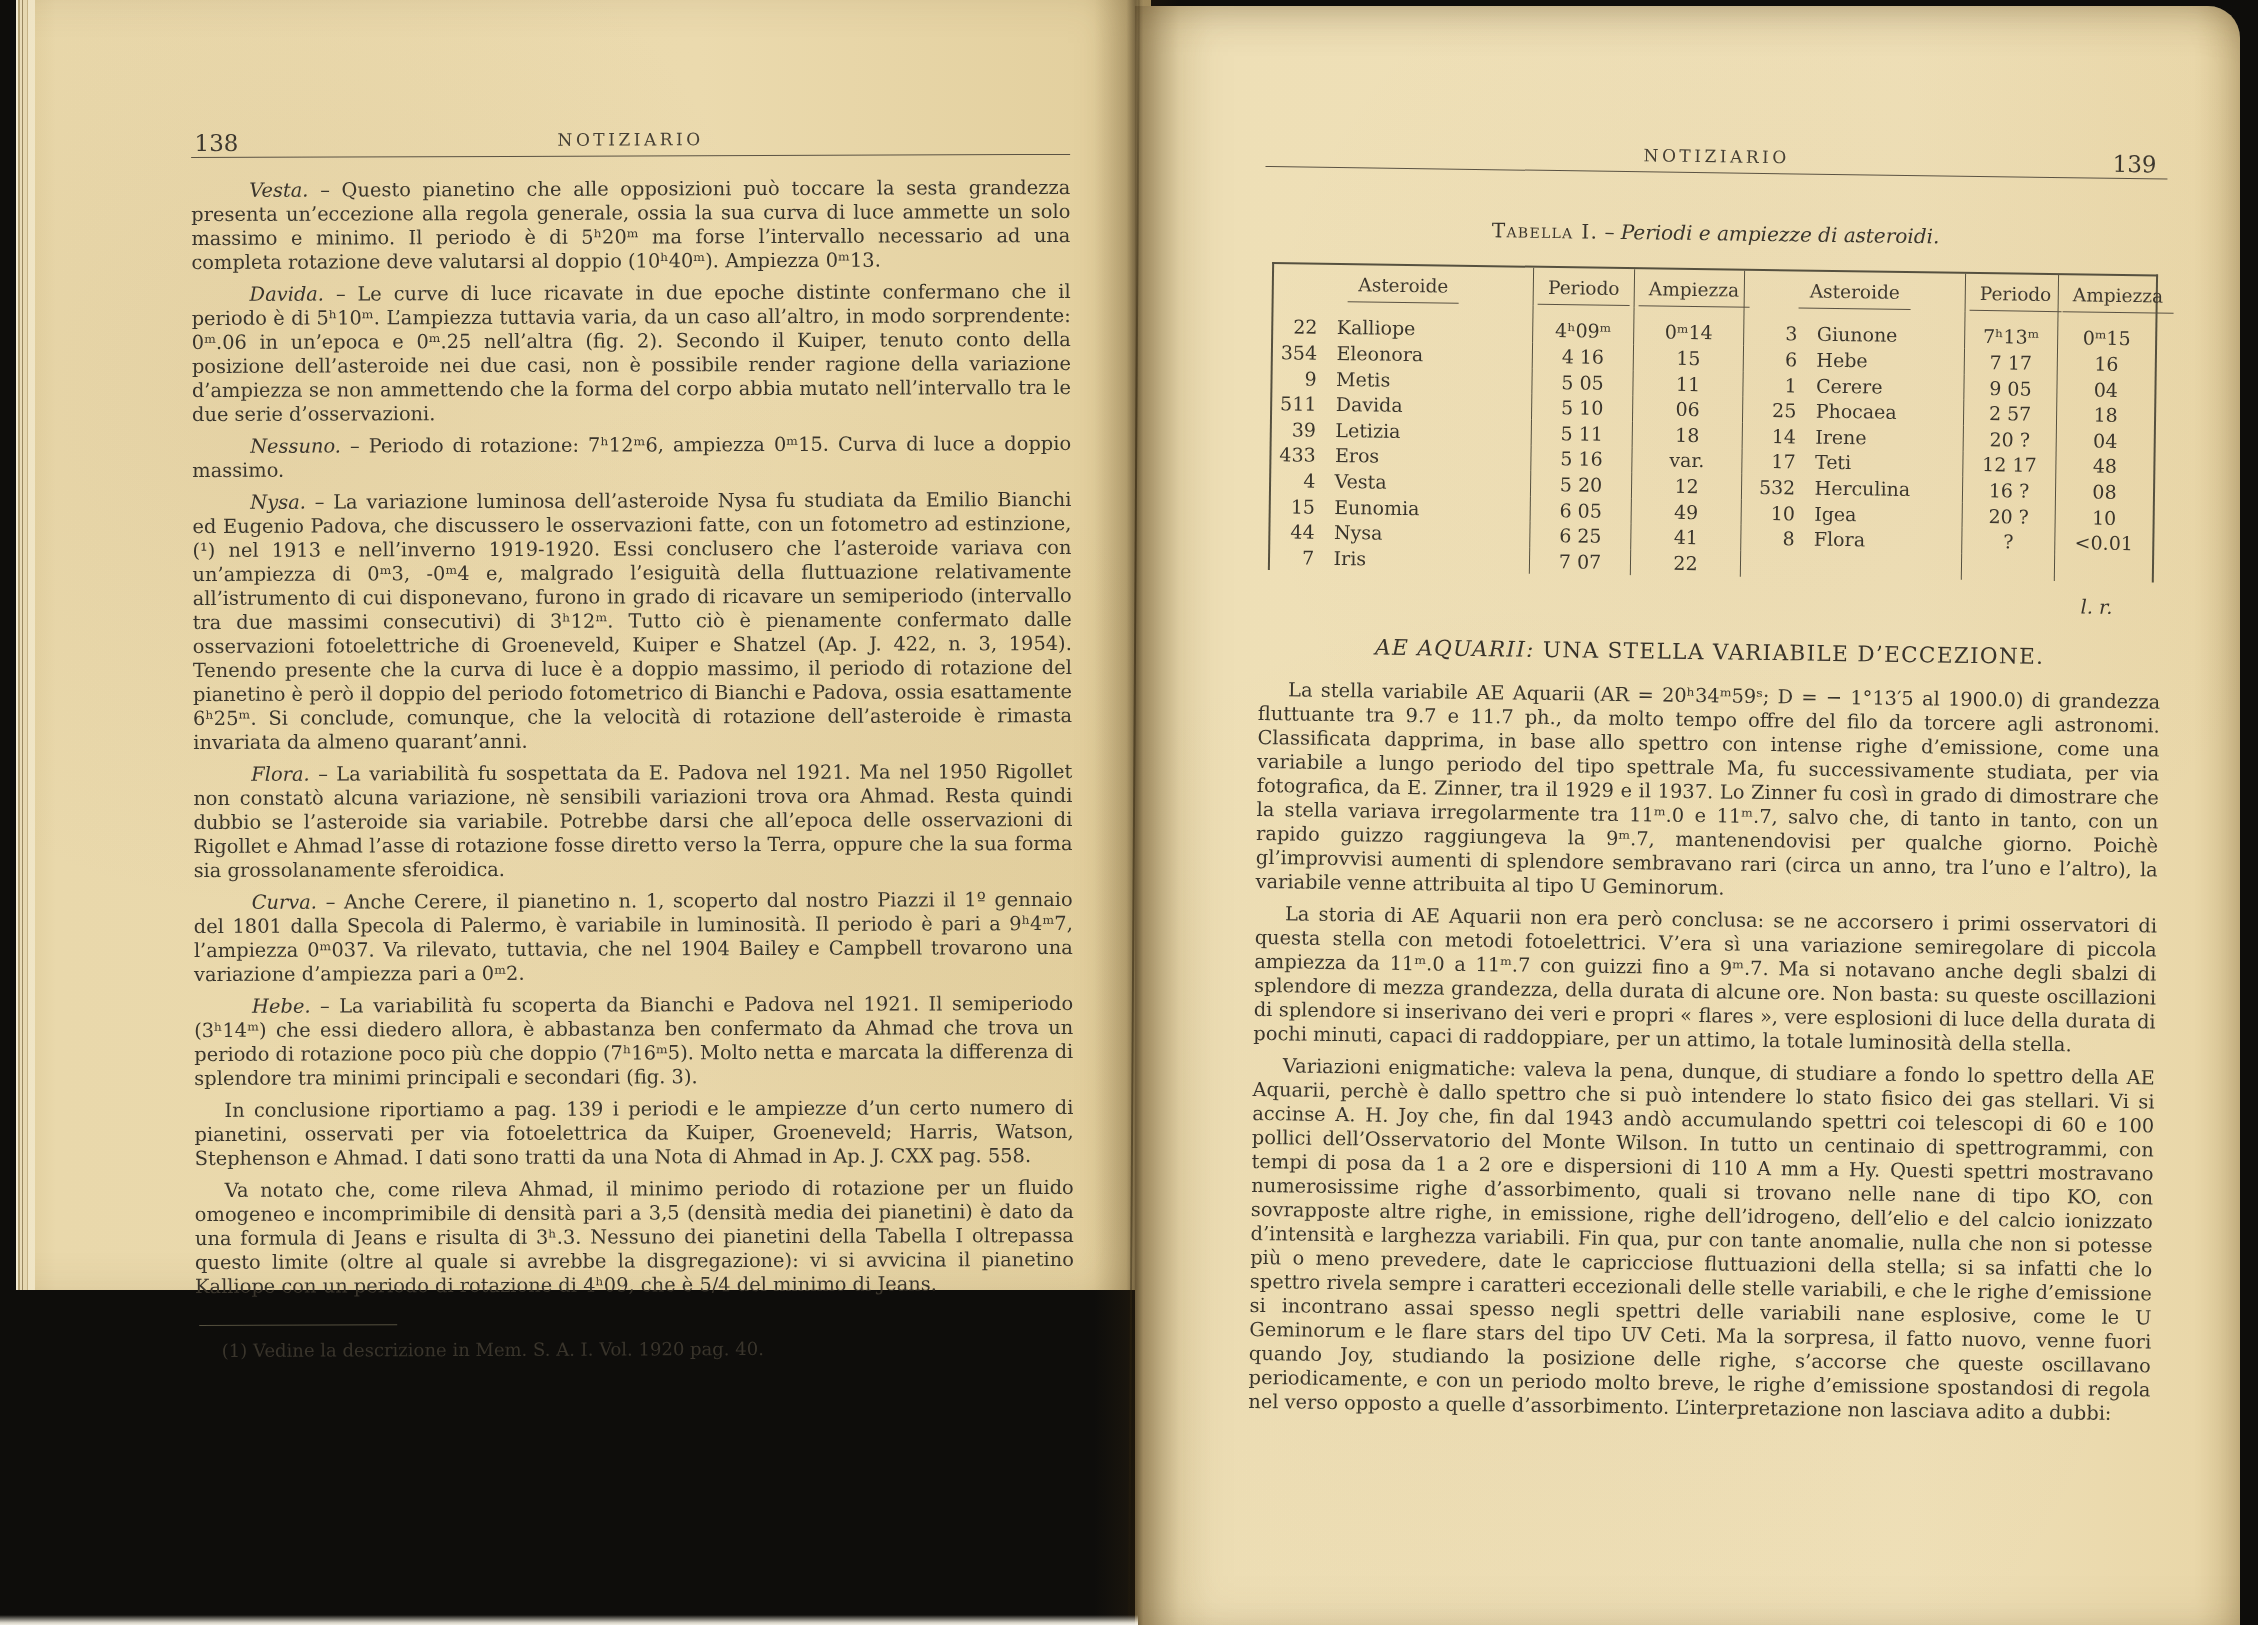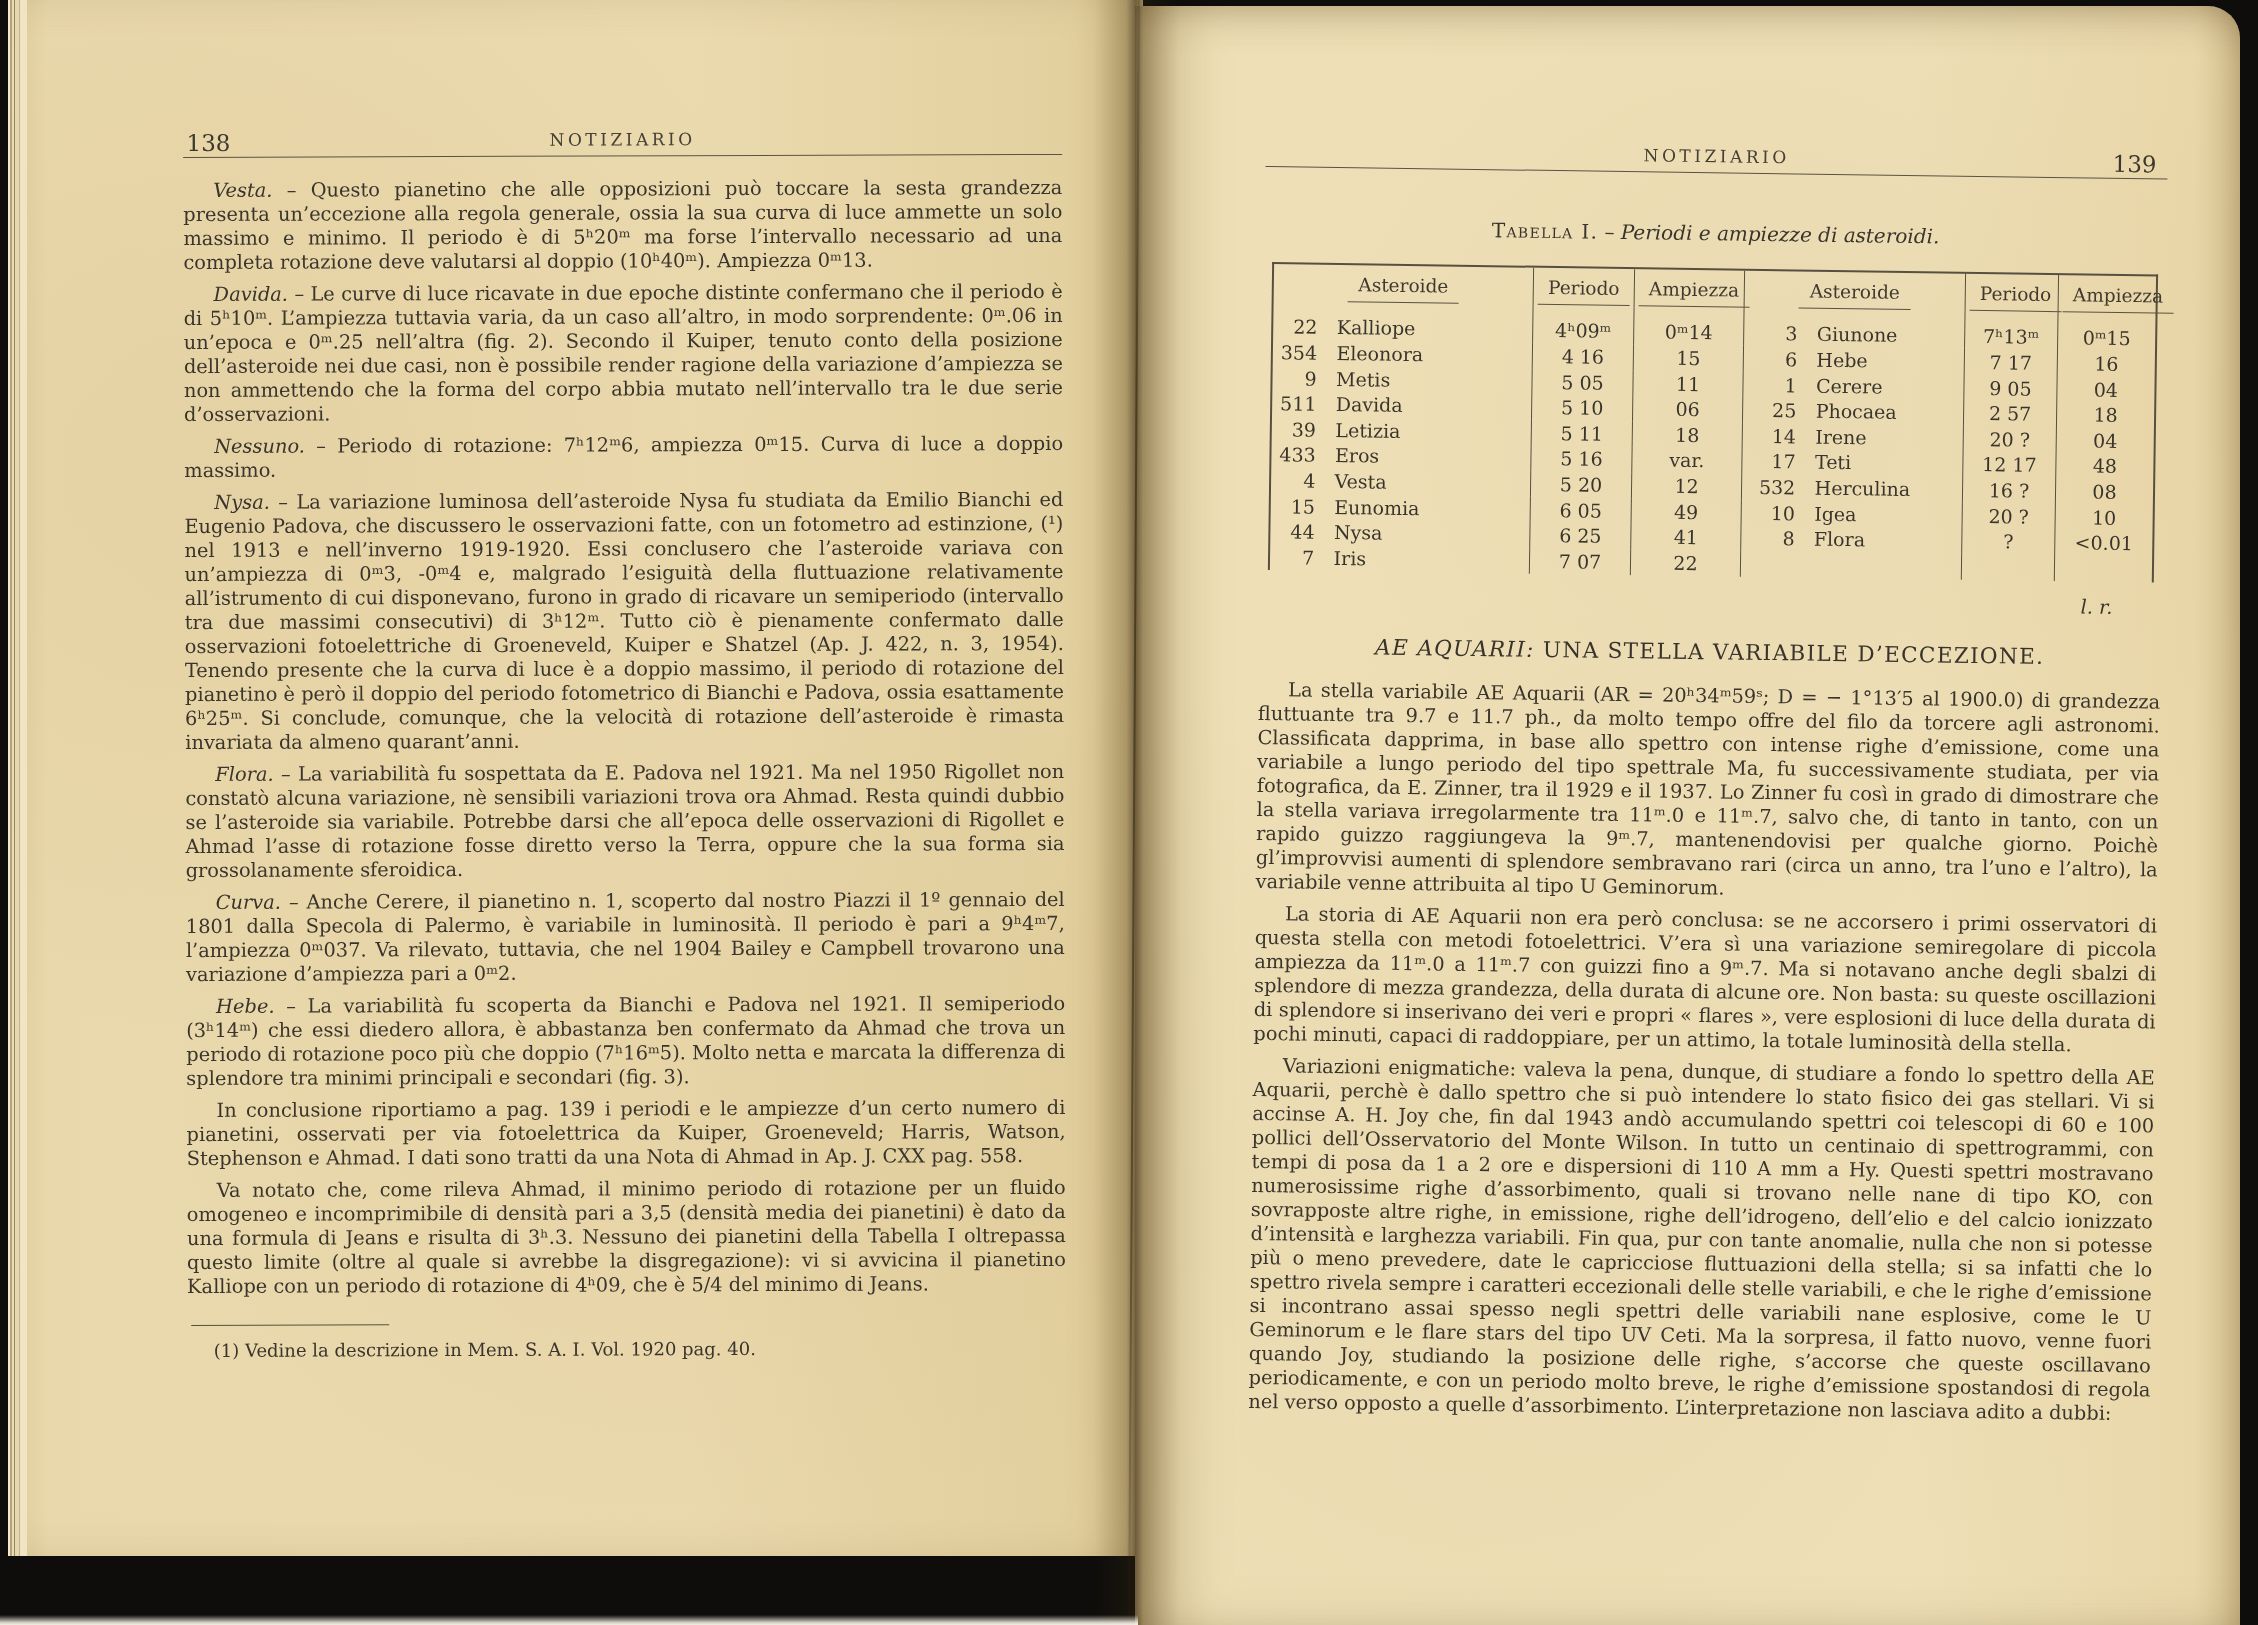--- a/index.html
+++ b/index.html
@@ -3,21 +3,21 @@
 <meta charset="utf-8">
 <style>
   html,body{margin:0;padding:0;}
   body{
     width:2258px;height:1626px;overflow:hidden;position:relative;
     background:#0e0d0b;
     font-family:"DejaVu Serif","Liberation Serif",serif;
   }
   .page{position:absolute;}
   .page-left{
-    left:8px;top:0;width:1135px;height:1556px;
+    left:16px;top:0;width:1135px;height:1290px;
     background:
       radial-gradient(circle at 22% 30%, rgba(160,120,60,.07), transparent 42%),
       radial-gradient(circle at 65% 70%, rgba(150,110,50,.06), transparent 45%),
       linear-gradient(90deg,#c9b687 0,#e2d0a0 16px,#e9d8ab 40px,#ebdaae 60%,#e3d09f 94%,#d3bd87 100%);
     box-shadow: inset -40px 0 62px -31px rgba(105,80,40,.45);
   }
   .page-edges{
     position:absolute;left:0;top:0;bottom:0;width:19.4px;opacity:.9;
     background:repeating-linear-gradient(90deg,
       #f6efda 0 1.8px,#b3a173 1.8px 3.5px,#ecdfbd 3.5px 6.2px,#93815b 6.2px 7px,
@@ -63,21 +63,21 @@
   .pagenum.pos-right{right:11px;}
   .head-rule{
     border-top:1.8px solid #5a5243;margin-top:2.6px;
     box-shadow:0 2.6px 0 -0.9px rgba(90,82,67,.28);
   }
 
   .para{
     font-size:19.4px;line-height:24px;text-align:justify;text-indent:30px;
     margin:8px 0;
   }
-  .para .lead{}
+  .para .lead{margin-left:28px;}
   .content-left .para:first-of-type{margin-top:21px;}
 
   .footnote-rule{width:198px;border-top:1.8px solid #55503f;margin:26.5px 0 14px 3.5px;}
   .footnote{font-size:18px;margin:0;text-indent:26.5px;}
 
   .table-title{text-align:center;font-size:20px;margin:48px 0 23px;}
   .tab-label{font-variant:small-caps;letter-spacing:1.3px;}
   .tab-rest{font-style:italic;}
 
   .ast-table{

